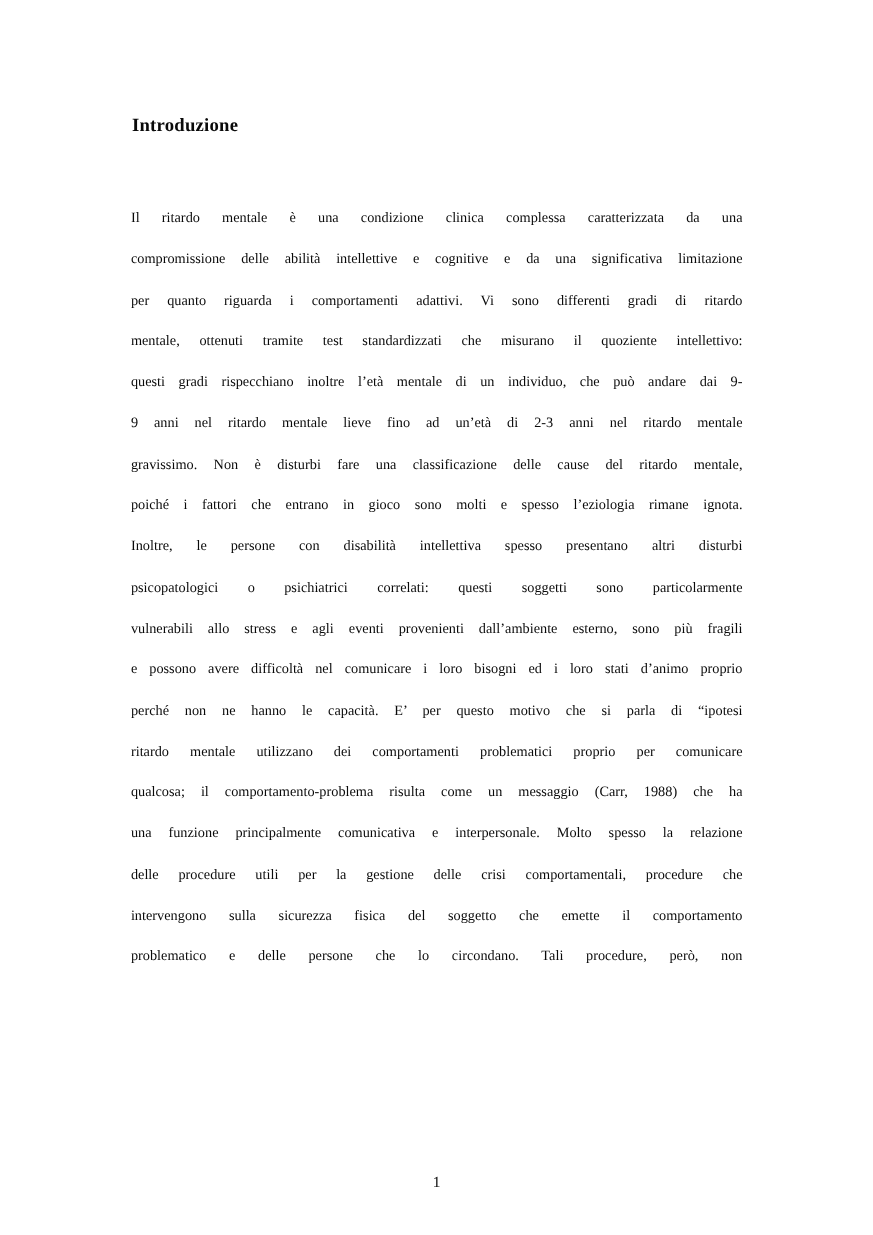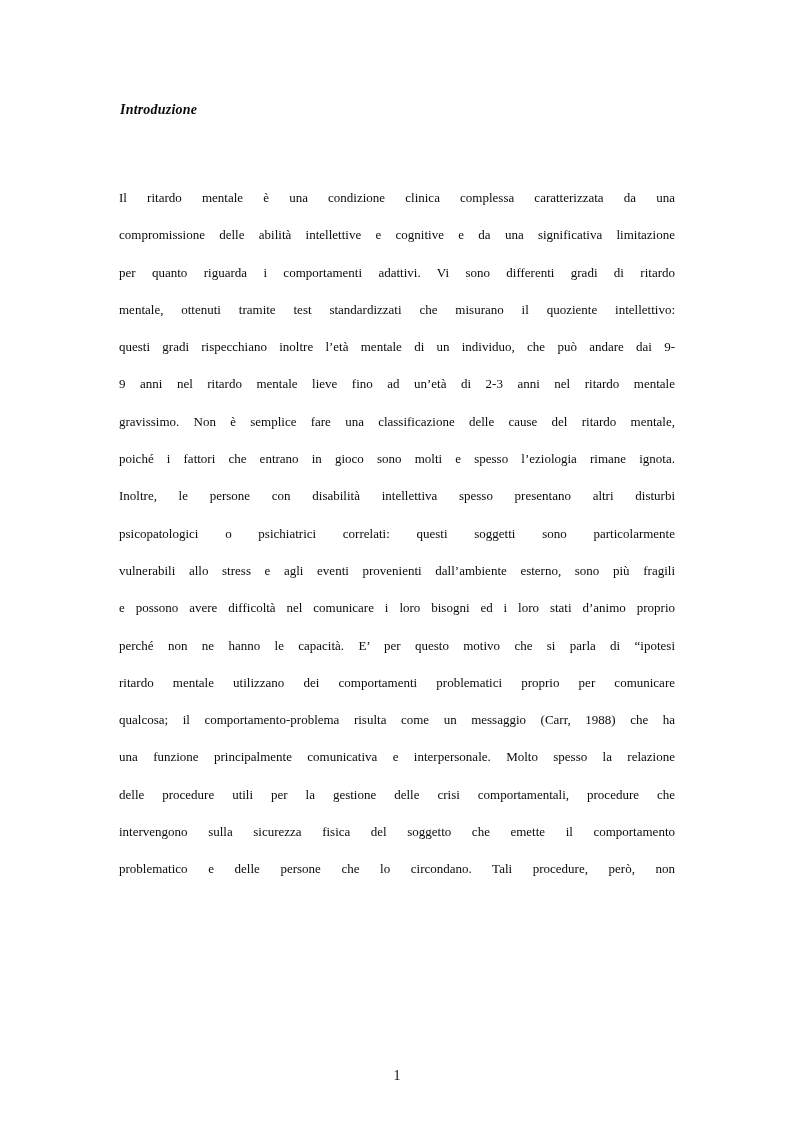--- a/index.html
+++ b/index.html
@@ -13,25 +13,24 @@
     height: 1123px;
     background: #ffffff;
     color: #0a0a0a;
     font-family: "Liberation Serif", "DejaVu Serif", serif;
     overflow: hidden;
   }
   .heading {
     position: absolute;
     left: 120px;
     top: 93px;
-    font-size: 14px;
+    font-size: 17px;
     font-weight: bold;
     letter-spacing: 0.2px;
     white-space: nowrap;
-    font-style: italic;
   }
   .body-block {
     position: absolute;
     left: 119px;
     top: 179px;
     width: 556px;
   }
   .line {
     height: 37.3px;
     line-height: 37.3px;
@@ -57,21 +56,21 @@
 
   <h1 class="heading">Introduzione</h1>
 
   <div class="body-block">
     <div class="line">Il ritardo mentale è una condizione clinica complessa caratterizzata da una</div>
     <div class="line">compromissione delle abilità intellettive e cognitive e da una significativa limitazione</div>
     <div class="line">per quanto riguarda i comportamenti adattivi. Vi sono differenti gradi di ritardo</div>
     <div class="line">mentale, ottenuti tramite test standardizzati che misurano il quoziente intellettivo:</div>
     <div class="line">questi gradi rispecchiano inoltre l’età mentale di un individuo, che può andare dai 9-</div>
     <div class="line">9 anni nel ritardo mentale lieve fino ad un’età di 2-3 anni nel ritardo mentale</div>
-    <div class="line">gravissimo. Non è semplice fare una classificazione delle cause del ritardo mentale,</div>
+    <div class="line">gravissimo. Non è disturbi fare una classificazione delle cause del ritardo mentale,</div>
     <div class="line">poiché i fattori che entrano in gioco sono molti e spesso l’eziologia rimane ignota.</div>
     <div class="line">Inoltre, le persone con disabilità intellettiva spesso presentano altri disturbi</div>
     <div class="line">psicopatologici o psichiatrici correlati: questi soggetti sono particolarmente</div>
     <div class="line">vulnerabili allo stress e agli eventi provenienti dall’ambiente esterno, sono più fragili</div>
     <div class="line">e possono avere difficoltà nel comunicare i loro bisogni ed i loro stati d’animo proprio</div>
     <div class="line">perché non ne hanno le capacità. E’ per questo motivo che si parla di “ipotesi</div>
     <div class="line">ritardo mentale utilizzano dei comportamenti problematici proprio per comunicare</div>
     <div class="line">qualcosa; il comportamento-problema risulta come un messaggio (Carr, 1988) che ha</div>
     <div class="line">una funzione principalmente comunicativa e interpersonale. Molto spesso la relazione</div>
     <div class="line">delle procedure utili per la gestione delle crisi comportamentali, procedure che</div>

